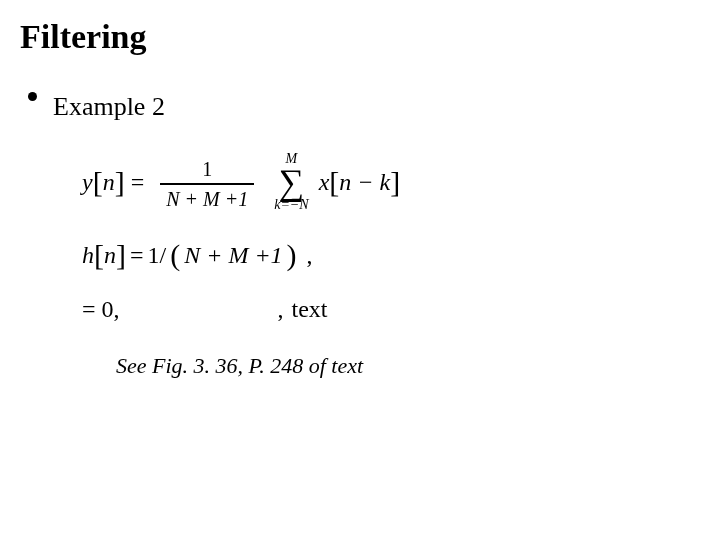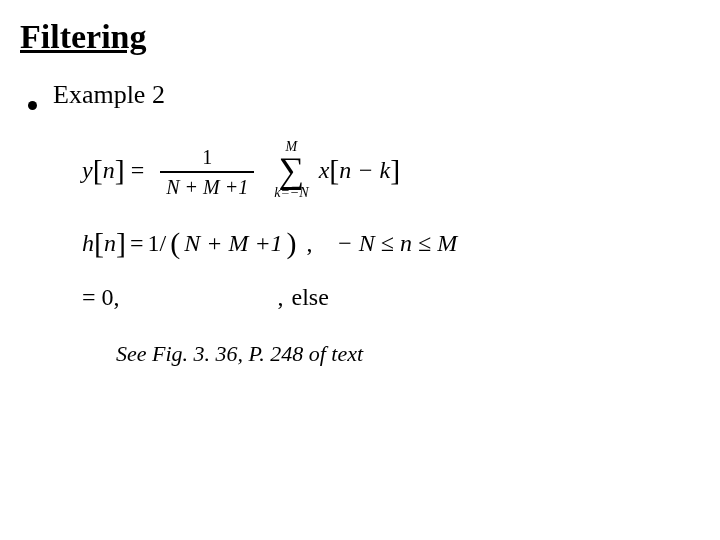--- a/index.html
+++ b/index.html
@@ -8,26 +8,25 @@
     height: 540px;
     background: #ffffff;
     font-family: "Times New Roman", Times, serif;
     color: #000000;
     padding: 18px 20px;
     position: relative;
   }
   .title {
     font-size: 34px;
     font-weight: bold;
-    text-decoration: underline;
-    margin-bottom: 24px;
+    margin-bottom: 36px;
   }
   .bullet-row {
     display: flex;
-    align-items: flex-end;
+    align-items: flex-start;
     gap: 16px;
     margin-left: 8px;
     margin-bottom: 30px;
   }
   .bullet-dot {
     width: 9px;
     height: 9px;
     background: #000;
     border-radius: 50%;
     flex: 0 0 auto;
@@ -161,25 +160,24 @@
       <span class="lbracket">[</span>
       <span class="italic">n</span>
       <span class="rbracket">]</span>
     </span>
     <span>=</span>
     <span>1/</span>
     <span class="big-paren">(</span>
     <span class="italic">N + M +1</span>
     <span class="big-paren">)</span>
     <span class="gap-comma">,</span>
-    <span class="italic">− N ≤ n ≤ M</span>
   </div>
 
   <div class="eq3">
     <span>= 0,</span>
     <span class="wide-gap"></span>
     <span>,</span>
-    <span style="margin-left:4px">else</span>
+    <span style="margin-left:4px">text</span>
   </div>
 
 </div>
 
 <div class="footnote">See Fig. 3. 36, P. 248 of text</div>
 
 </body></html>

